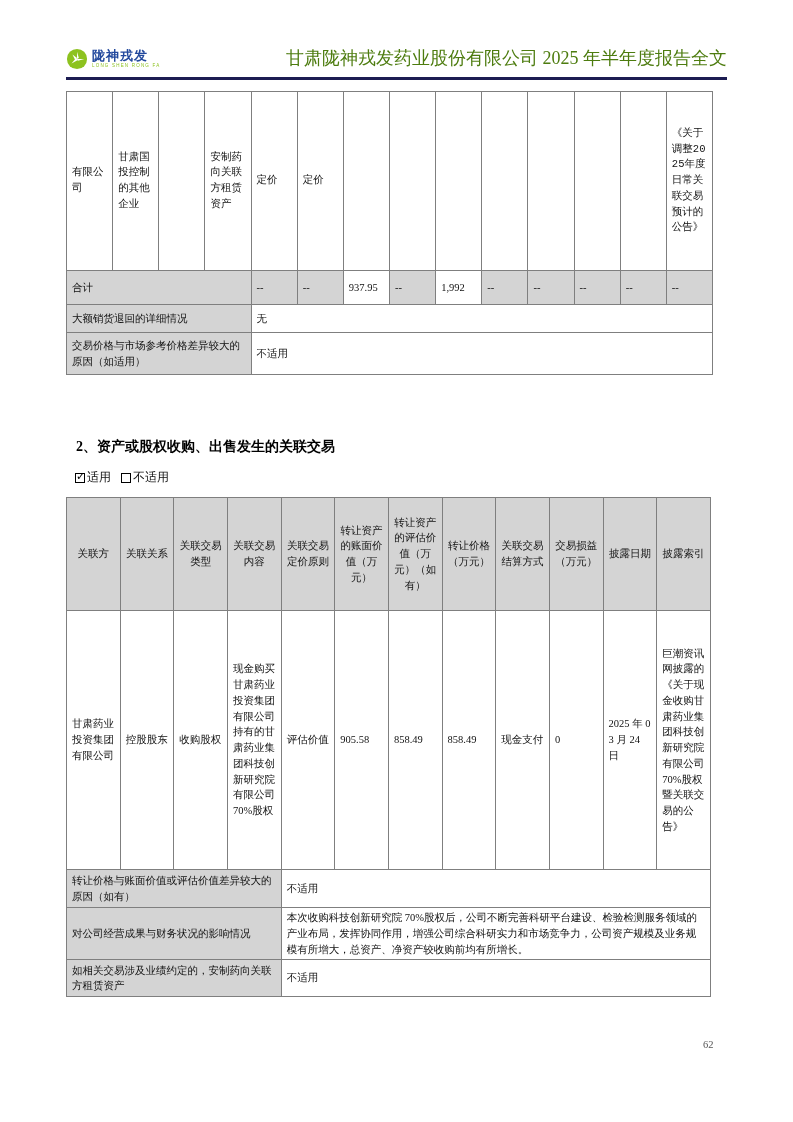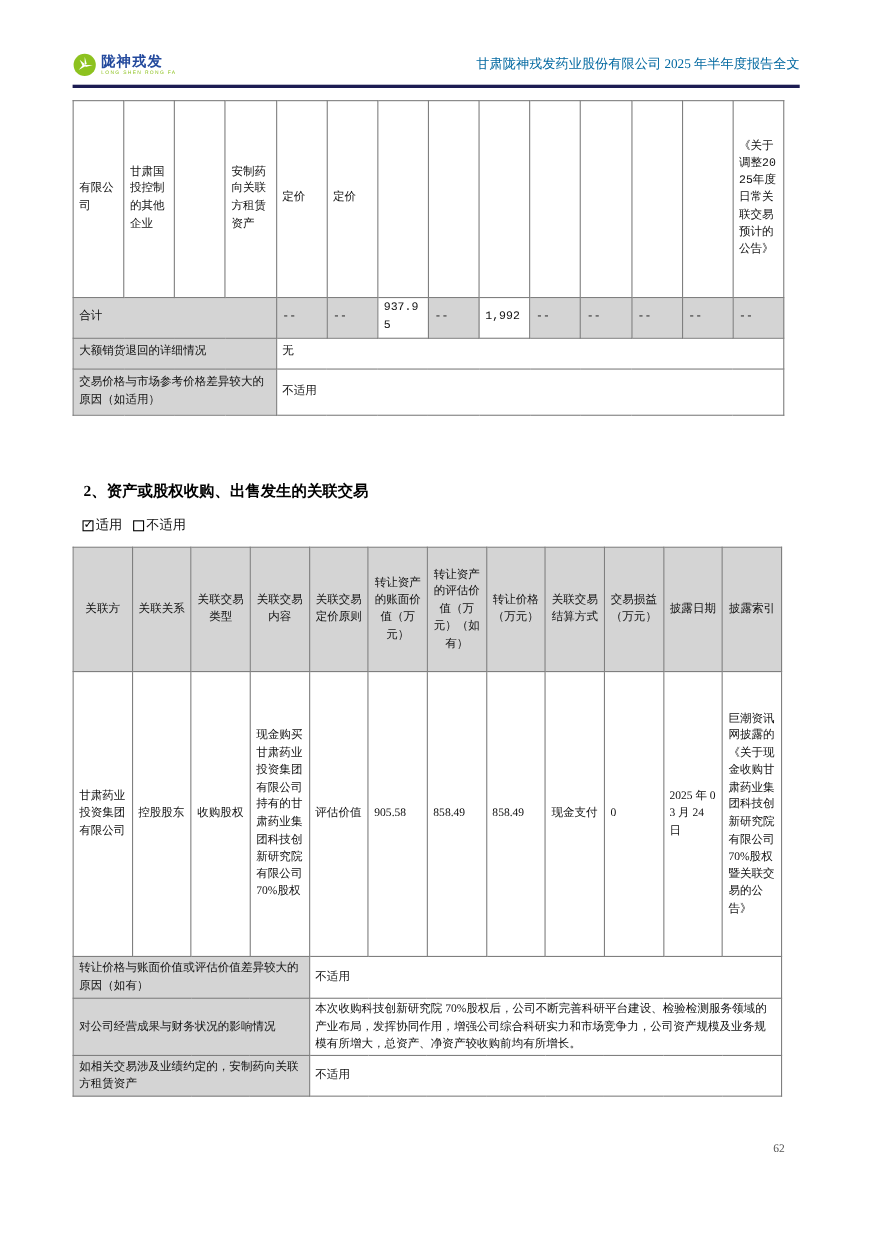--- a/index.html
+++ b/index.html
@@ -16,21 +16,21 @@
   .header{
     position:absolute;left:66px;top:44px;width:661px;height:33px;
     border-bottom:3px solid #1c1c52;
     display:flex;justify-content:space-between;align-items:center;
   }
   .logo{display:flex;align-items:center;gap:4px;padding-bottom:3px;}
   .logo-mark{width:22px;height:22px;display:block;}
   .logo-text{display:flex;flex-direction:column;line-height:1;}
   .logo-cn{font-size:13px;font-weight:bold;color:#23499d;letter-spacing:1px;font-family:"Liberation Sans",sans-serif;}
   .logo-en{font-size:4.5px;color:#8dc21f;letter-spacing:1.2px;margin-top:2px;font-family:"Liberation Sans",sans-serif;}
-  .doc-title{font-size:12px;color:#0369a1;padding-bottom:5px;}
+  .doc-title{font-size:18px;color:#4d7c0f;padding-bottom:5px;}
   
   table.t{
     position:absolute;left:66px;
     border-collapse:collapse;table-layout:fixed;
     font-size:10.5px;line-height:1.5;
   }
   table.t td,table.t th{
     border:1px solid #7f7f7f;
     padding:2px 5px;
     vertical-align:middle;
@@ -40,22 +40,22 @@
     word-break:break-all;
   }
   td.gray,th.gray{background:#d4d4d4;}
   td.top{vertical-align:top;padding-top:4px;font-family:Liberation Mono, monospace;}
   td.c{text-align:center;}
   td.num{text-align:right;padding-right:3px;margin-left:44px;}
   
   .t1{top:91px;width:647px;}
   .t1 col{width:7.1428%;}
   .t1 .rA{height:179px;}
-  .t1 .rT{height:34px;font-family:Liberation Mono, monospace;}
-  .t1 .rN1{height:28px;font-family:Liberation Mono, monospace;}
+  .t1 .rT{height:34px;}
+  .t1 .rN1{height:28px;}
   .t1 .rN2{height:52px;}
   .t1 .rN3{height:42px;}
   
   .t2{top:497px;width:645px;}
   .t2 col{width:8.3333%;}
   .t2 .rH{height:113px;}
   .t2 .rH th{text-align:center;background:#d4d4d4;}
   .t2 .rD{height:259px;}
   .t2 .rN1{height:38px;margin-top:28px;}
   .t2 .rN2{height:48px;}

